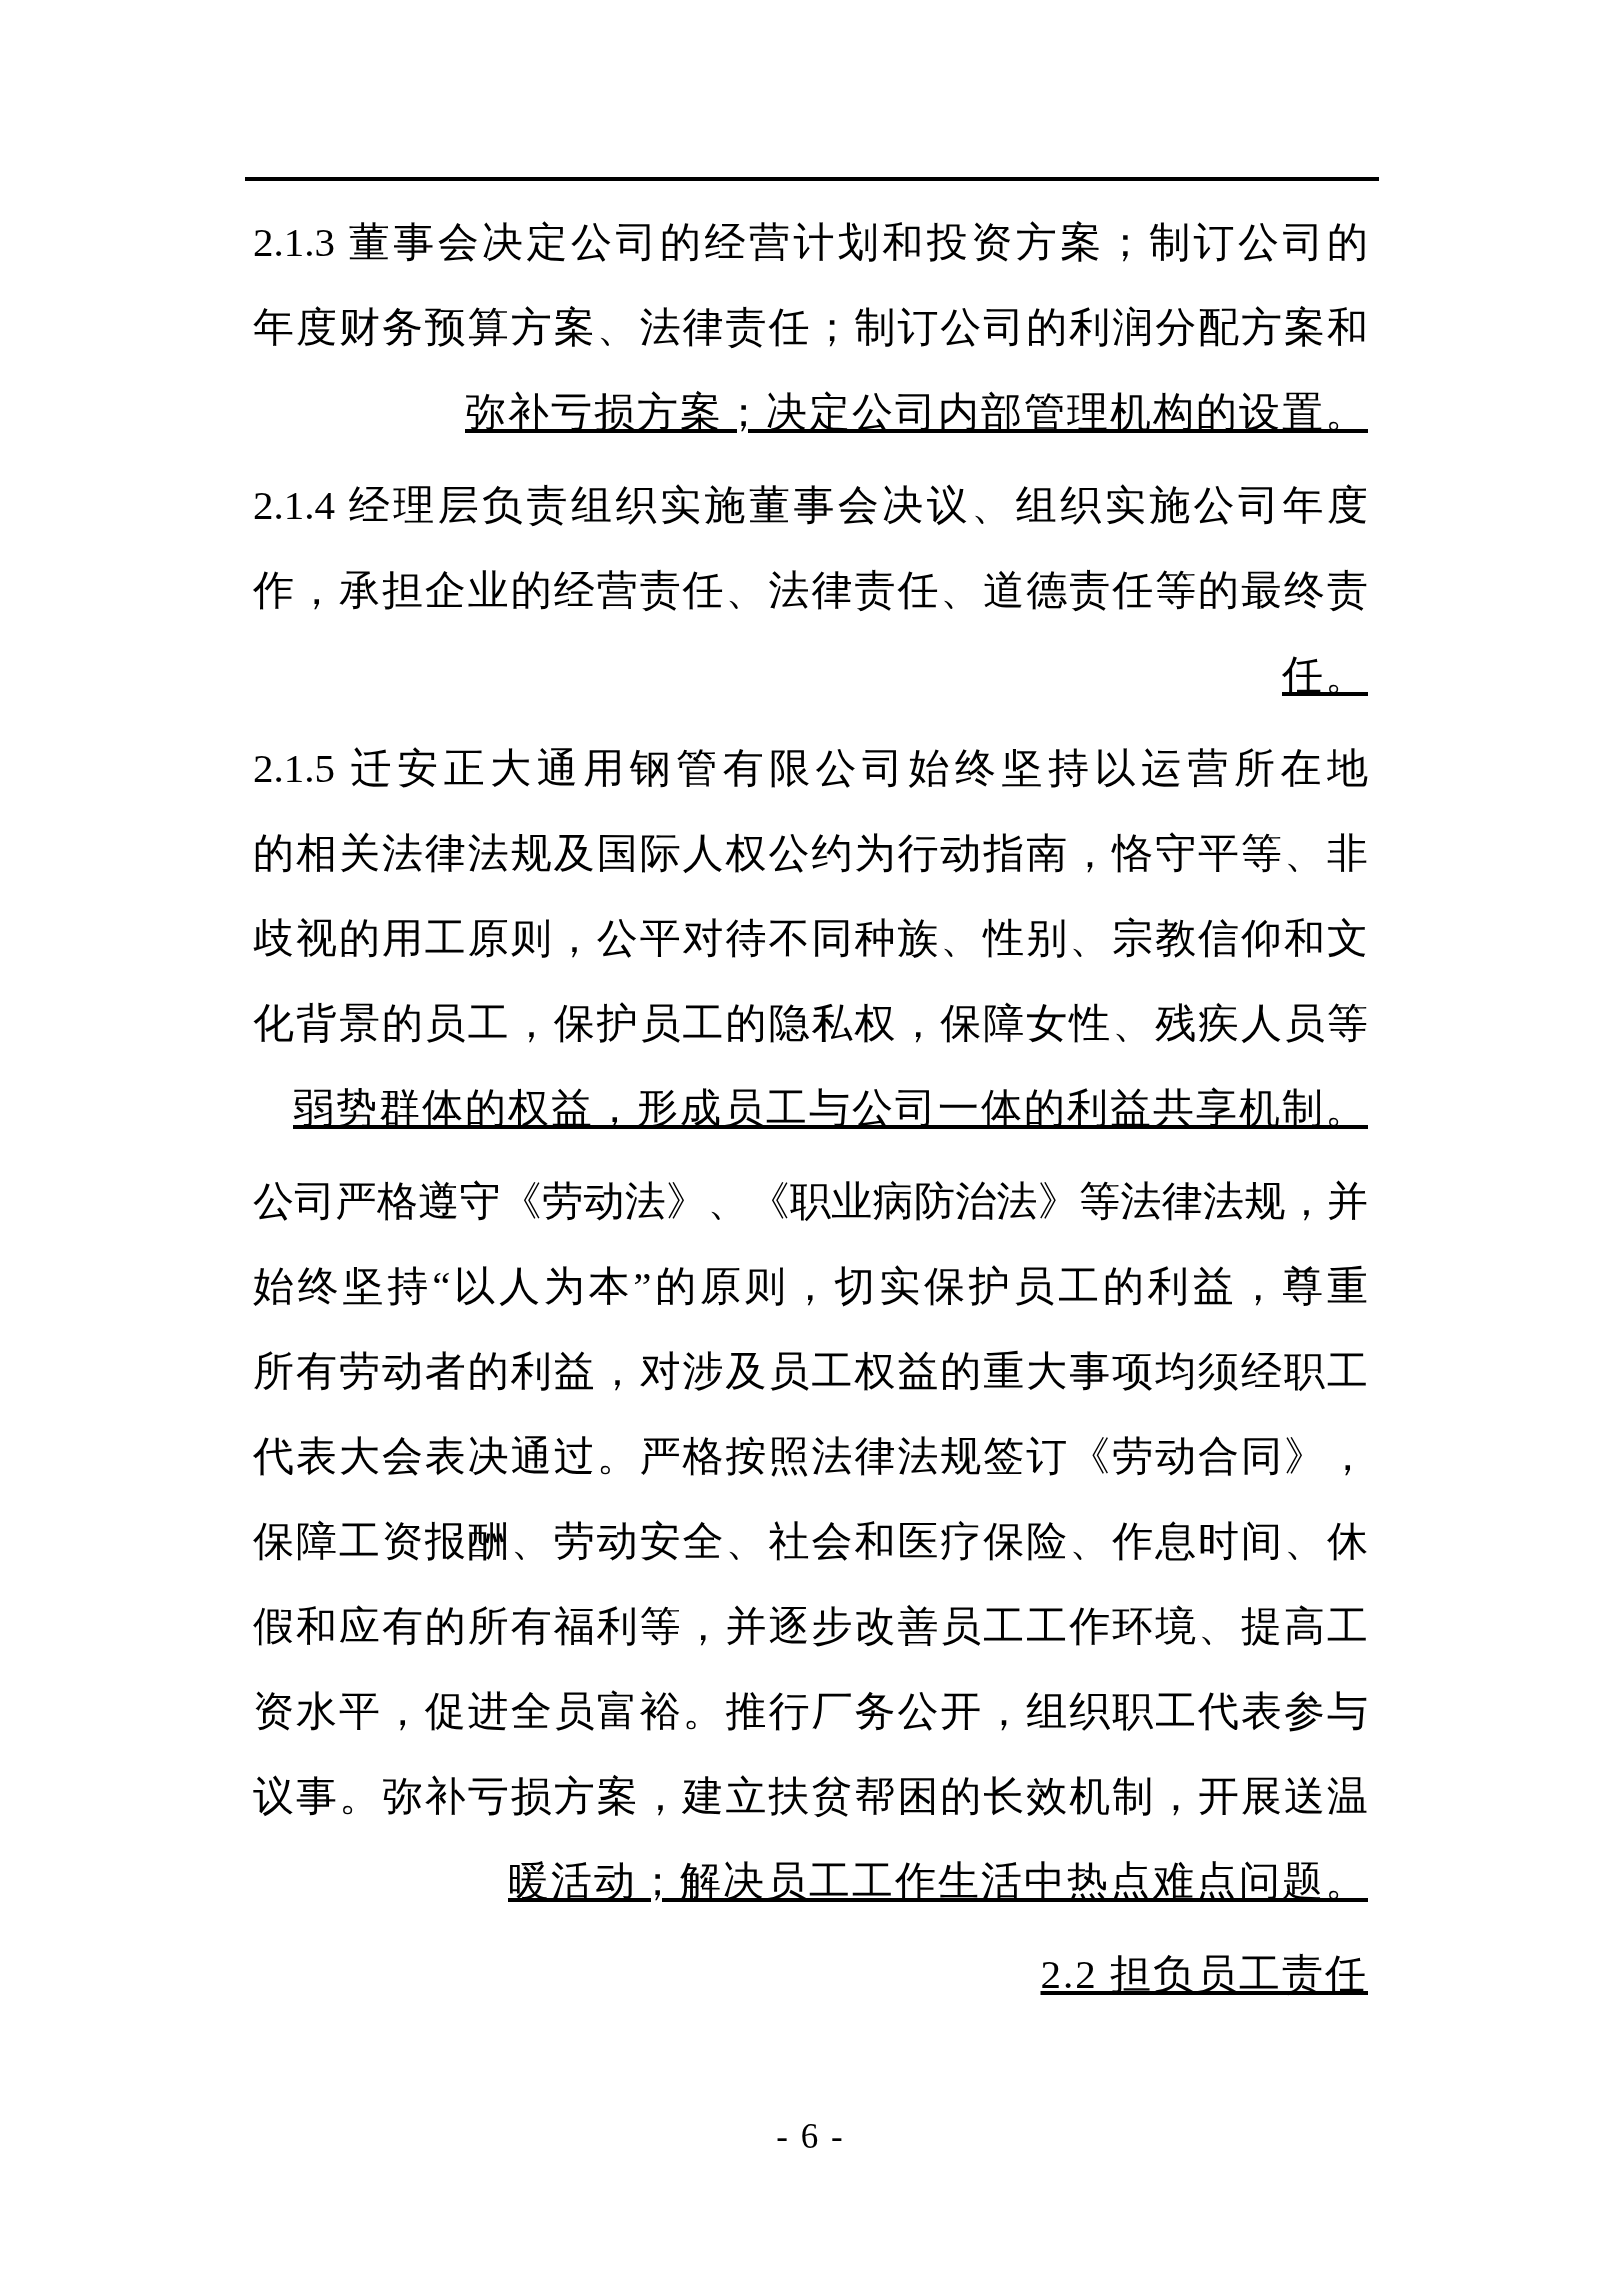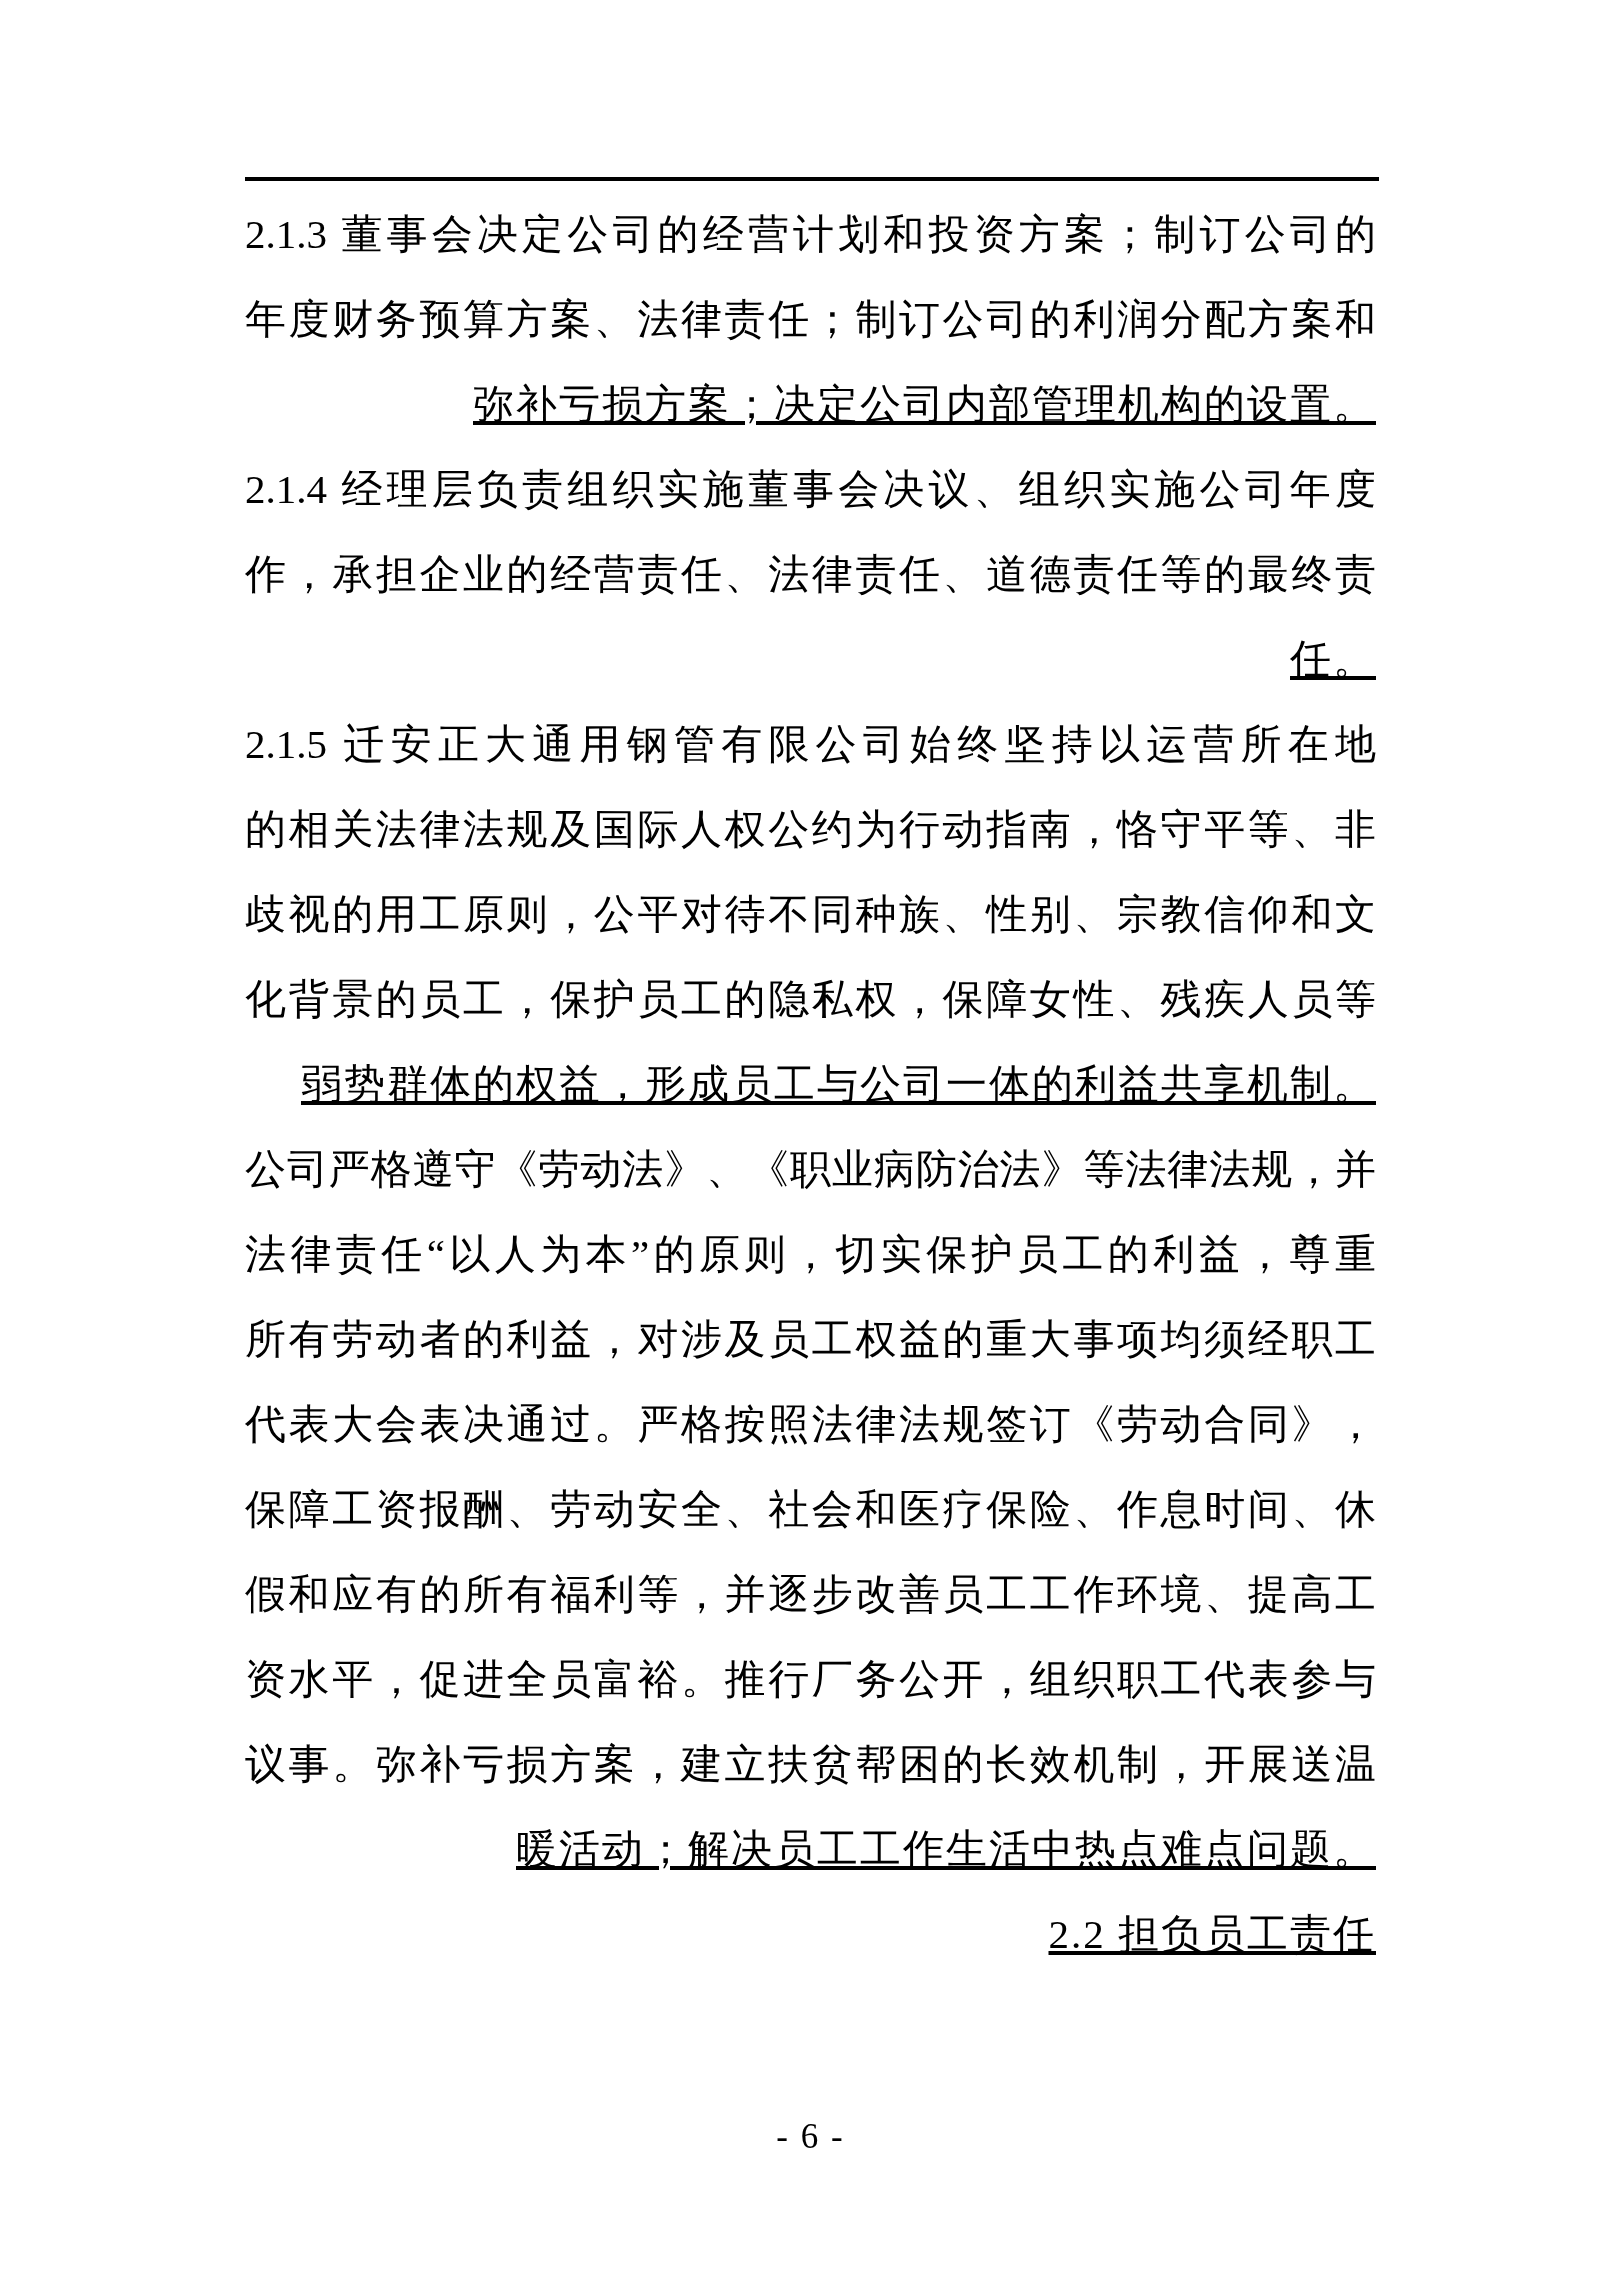--- a/index.html
+++ b/index.html
@@ -16,21 +16,21 @@
     position: absolute;
     left: 245px; top: 177px;
     width: 1134px; height: 3.9px;
     background: #000000;
   }
   .body-text {
     position: absolute;
     left: 245px; top: 192px;
     width: 1131px;
   }
-  .para { margin: 0; padding: 0; }
+  .para { margin: 8px; padding: 0; }
   .line {
     height: 85px;
     line-height: 85px;
     font-size: 41px;
     white-space: normal;
     color: #000000;
   }
   .line.just {
     text-align: justify;
     text-align-last: justify;
@@ -77,21 +77,21 @@
     <div class="para">
       <div class="line just">2.1.5 迁安正大通用钢管有限公司始终坚持以运营所在地</div>
       <div class="line just">的相关法律法规及国际人权公约为行动指南，恪守平等、非</div>
       <div class="line just">歧视的用工原则，公平对待不同种族、性别、宗教信仰和文</div>
       <div class="line just">化背景的员工，保护员工的隐私权，保障女性、残疾人员等</div>
       <div class="line plain">弱势群体的权益，形成员工与公司一体的利益共享机制。</div>
     </div>
 
     <div class="para">
       <div class="line just">公司严格遵守《劳动法》、《职业病防治法》等法律法规，并</div>
-      <div class="line just">法律责任“以人为本”的原则，切实保护员工的利益，尊重</div>
+      <div class="line just">始终坚持“以人为本”的原则，切实保护员工的利益，尊重</div>
       <div class="line just">所有劳动者的利益，对涉及员工权益的重大事项均须经职工</div>
       <div class="line just">代表大会表决通过。严格按照法律法规签订《劳动合同》，</div>
       <div class="line just">保障工资报酬、劳动安全、社会和医疗保险、作息时间、休</div>
       <div class="line just">假和应有的所有福利等，并逐步改善员工工作环境、提高工</div>
       <div class="line just">资水平，促进全员富裕。推行厂务公开，组织职工代表参与</div>
       <div class="line just">议事。弥补亏损方案，建立扶贫帮困的长效机制，开展送温</div>
       <div class="line plain">暖活动；解决员工工作生活中热点难点问题。</div>
     </div>
 
     <div class="para">

